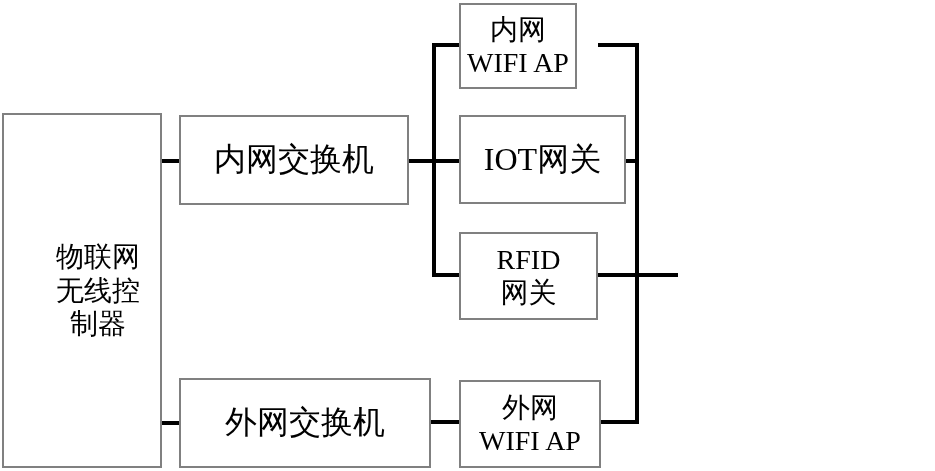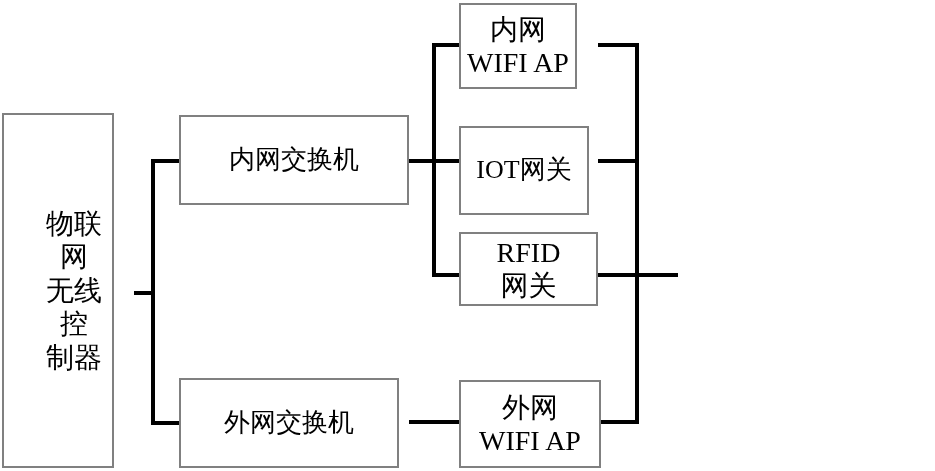--- a/index.html
+++ b/index.html
@@ -20,29 +20,29 @@
   .wires{position:absolute;left:0;top:0;width:935px;height:471px;}
   .wires *{stroke:var(--connector);stroke-width:4;fill:none;stroke-linejoin:miter;stroke-linecap:butt;}
   .node{
     position:absolute;
     box-sizing:border-box;
     background:var(--bg);
     border:2px solid var(--box-border);
     display:flex;align-items:center;justify-content:center;
     text-align:center;
     white-space:pre-line;
-    font-size:26px;
+    font-size:32px;
     line-height:1.18;
   }
-  .node-controller    {left:2px;  top:113px; width:112px; height:355px; font-size:28px; line-height:1.2;padding-left:32px;}
+  .node-controller    {left:2px;  top:113px; width:160px; height:355px; font-size:28px; line-height:1.2;padding-left:32px;}
   .node-switch-internal{left:179px;top:115px; width:230px; height:90px;}
-  .node-switch-external{left:179px;top:378px; width:220px; height:90px;}
+  .node-switch-external{left:179px;top:378px; width:252px; height:90px;}
   .node-ap-internal   {left:459px; top:3px;   width:118px; height:86px;  font-size:28px;}
-  .node-iot-gateway   {left:459px; top:126px; width:130px; height:89px;}
-  .node-rfid-gateway  {left:459px; top:232px; width:139px; height:74px;  font-size:28px;}
+  .node-iot-gateway   {left:459px; top:115px; width:167px; height:89px;}
+  .node-rfid-gateway  {left:459px; top:232px; width:139px; height:88px;  font-size:28px;}
   .node-ap-external   {left:459px; top:380px; width:142px; height:88px;  font-size:28px;}
   .node-terminal      {left:678px; top:196px; width:250px; height:160px; font-size:30px;}
 </style>
 </head>
 <body>
 
 <div class="canvas">
 
   <svg class="wires" viewBox="0 0 935 471" aria-hidden="true">
 

